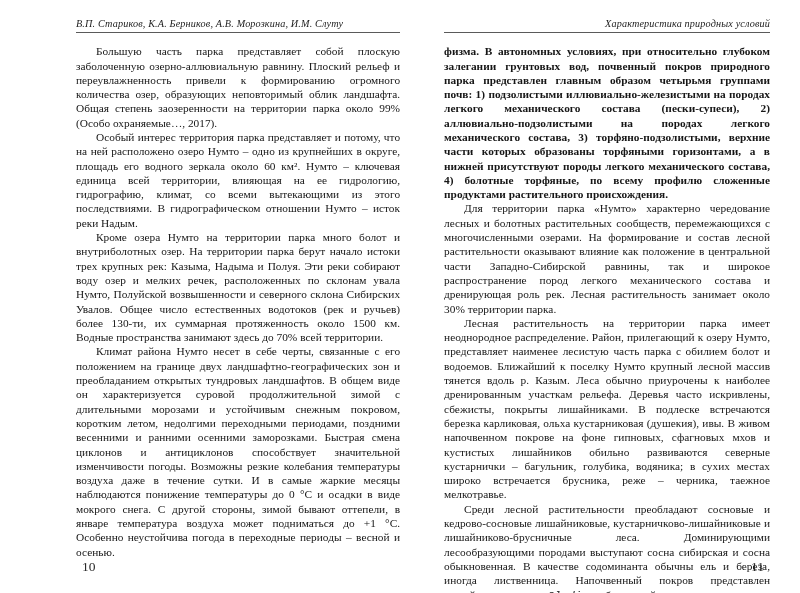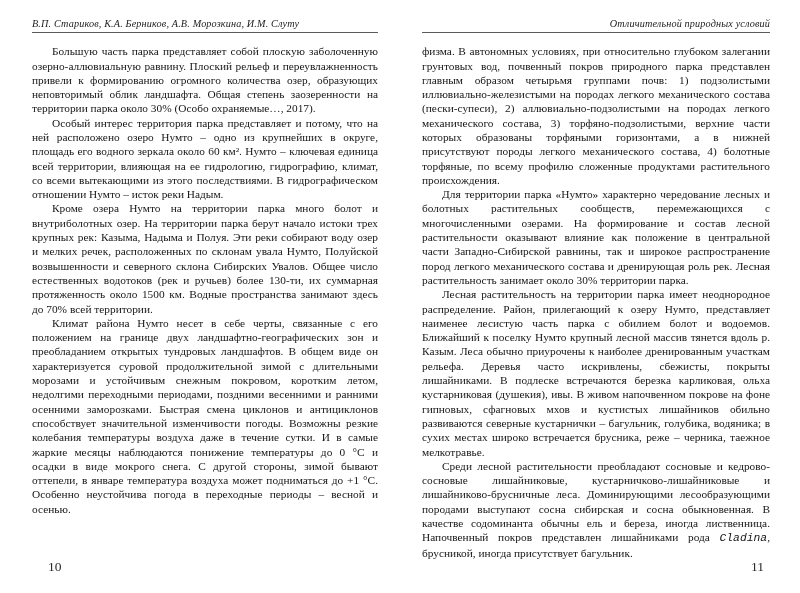--- a/index.html
+++ b/index.html
@@ -26,20 +26,21 @@
   }
   .page {
     width: 400px;
     height: 593px;
     position: relative;
     box-sizing: border-box;
     background: #ffffff;
   }
   .page-left {
     padding: 18px 22px 0 32px;
+    margin-left: 44px;
   }
   .page-right {
     padding: 18px 30px 0 22px;
   }
   .running-head {
     font-style: italic;
     font-size: 10.2px;
     letter-spacing: 0.15px;
     color: #222222;
     white-space: nowrap;
@@ -61,53 +62,54 @@
     hyphens: manual;
     color: #161616;
   }
   .col p {
     margin: 0;
     text-indent: 20px;
     text-align: justify;
   }
   .col p.cont {
     text-indent: 0;
+    font-weight: bold;
   }
   .folio {
     position: absolute;
     bottom: 18px;
     font-size: 13.5px;
     color: #2a2a2a;
     font-family: "Liberation Serif", "DejaVu Serif", serif;
   }
-  .folio-left { left: 48px; }
+  .folio-left { left: 38px; }
   .folio-right { right: 36px; text-align: center; }
   .ital { font-style: italic; font-family: Liberation Mono, monospace; }
 </style>
 </head>
 <body>
 
 <div class="spread">
 
   <div class="page page-left">
     <div class="running-head left-head">В.П. Стариков, К.А. Берников, А.В. Морозкина, И.М. Слуту</div>
     <div class="head-rule"></div>
 
     <div class="col">
-      <p>Большую часть парка представляет собой плоскую заболоченную озерно-аллювиальную равнину. Плоский рельеф и переувлажненность привели к формированию огромного количества озер, образующих неповторимый облик ландшафта. Общая степень заозеренности на территории парка около 30% (Особо охраняемые…, 2017).</p>
+      <p>Большую часть парка представляет собой плоскую заболоченную озерно-аллювиальную равнину. Плоский рельеф и переувлажненность привели к формированию огромного количества озер, образующих неповторимый облик ландшафта. Общая степень заозеренности на территории парка около 99% (Особо охраняемые…, 2017).</p>
       <p>Особый интерес территория парка представляет и потому, что на ней расположено озеро Нумто – одно из крупнейших в округе, площадь его водного зеркала около 60 км². Нумто – ключевая единица всей территории, влияющая на ее гидрологию, гидрографию, климат, со всеми вытекающими из этого последствиями. В гидрографическом отношении Нумто – исток реки Надым.</p>
       <p>Кроме озера Нумто на территории парка много болот и внутриболотных озер. На территории парка берут начало истоки трех крупных рек: Казыма, Надыма и Полуя. Эти реки собирают воду озер и мелких речек, расположенных по склонам увала Нумто, Полуйской возвышенности и северного склона Сибирских Увалов. Общее число естественных водотоков (рек и ручьев) более 130-ти, их суммарная протяженность около 1500 км. Водные пространства занимают здесь до 70% всей территории.</p>
       <p>Климат района Нумто несет в себе черты, связанные с его положением на границе двух ландшафтно-географических зон и преобладанием открытых тундровых ландшафтов. В общем виде он характеризуется суровой продолжительной зимой с длительными морозами и устойчивым снежным покровом, коротким летом, недолгими переходными периодами, поздними весенними и ранними осенними заморозками. Быстрая смена циклонов и антициклонов способствует значительной изменчивости погоды. Возможны резкие колебания температуры воздуха даже в течение сутки. И в самые жаркие месяцы наблюдаются понижение температуры до 0 °С и осадки в виде мокрого снега. С другой стороны, зимой бывают оттепели, в январе температура воздуха может подниматься до +1 °С. Особенно неустойчива погода в переходные периоды – весной и осенью.</p>
     </div>
 
     <div class="folio folio-left">10</div>
   </div>
 
   <div class="page page-right">
-    <div class="running-head right-head">Отличительной природных условий</div>
+    <div class="running-head right-head">Характеристика природных условий</div>
     <div class="head-rule"></div>
 
     <div class="col">
       <p class="cont">физма. В автономных условиях, при относительно глубоком залегании грунтовых вод, почвенный покров природного парка представлен главным образом четырьмя группами почв: 1) подзолистыми иллювиально-железистыми на породах легкого механического состава (пески-супеси), 2) аллювиально-подзолистыми на породах легкого механического состава, 3) торфяно-подзолистыми, верхние части которых образованы торфяными горизонтами, а в нижней присутствуют породы легкого механического состава, 4) болотные торфяные, по всему профилю сложенные продуктами растительного происхождения.</p>
       <p>Для территории парка «Нумто» характерно чередование лесных и болотных растительных сообществ, перемежающихся с многочисленными озерами. На формирование и состав лесной растительности оказывают влияние как положение в центральной части Западно-Сибирской равнины, так и широкое распространение пород легкого механического состава и дренирующая роль рек. Лесная растительность занимает около 30% территории парка.</p>
       <p>Лесная растительность на территории парка имеет неоднородное распределение. Район, прилегающий к озеру Нумто, представляет наименее лесистую часть парка с обилием болот и водоемов. Ближайший к поселку Нумто крупный лесной массив тянется вдоль р. Казым. Леса обычно приурочены к наиболее дренированным участкам рельефа. Деревья часто искривлены, сбежисты, покрыты лишайниками. В подлеске встречаются березка карликовая, ольха кустарниковая (душекия), ивы. В живом напочвенном покрове на фоне гипновых, сфагновых мхов и кустистых лишайников обильно развиваются северные кустарнички – багульник, голубика, водяника; в сухих местах широко встречается брусника, реже – черника, таежное мелкотравье.</p>
       <p><span>Среди лесной растительности преобладают сосновые и кедрово-сосновые лишайниковые, кустарничково-лишайниковые и лишайниково-брусничные леса. Доминирующими лесообразующими породами выступают сосна сибирская и сосна обыкновенная. В качестве содоминанта обычны ель и береза, иногда лиственница. Напочвенный покров представлен лишайниками рода </span><span class="ital">Cladina</span><span>, брусникой, иногда присутствует багульник.</span></p>
     </div>
 
     <div class="folio folio-right">11</div>

